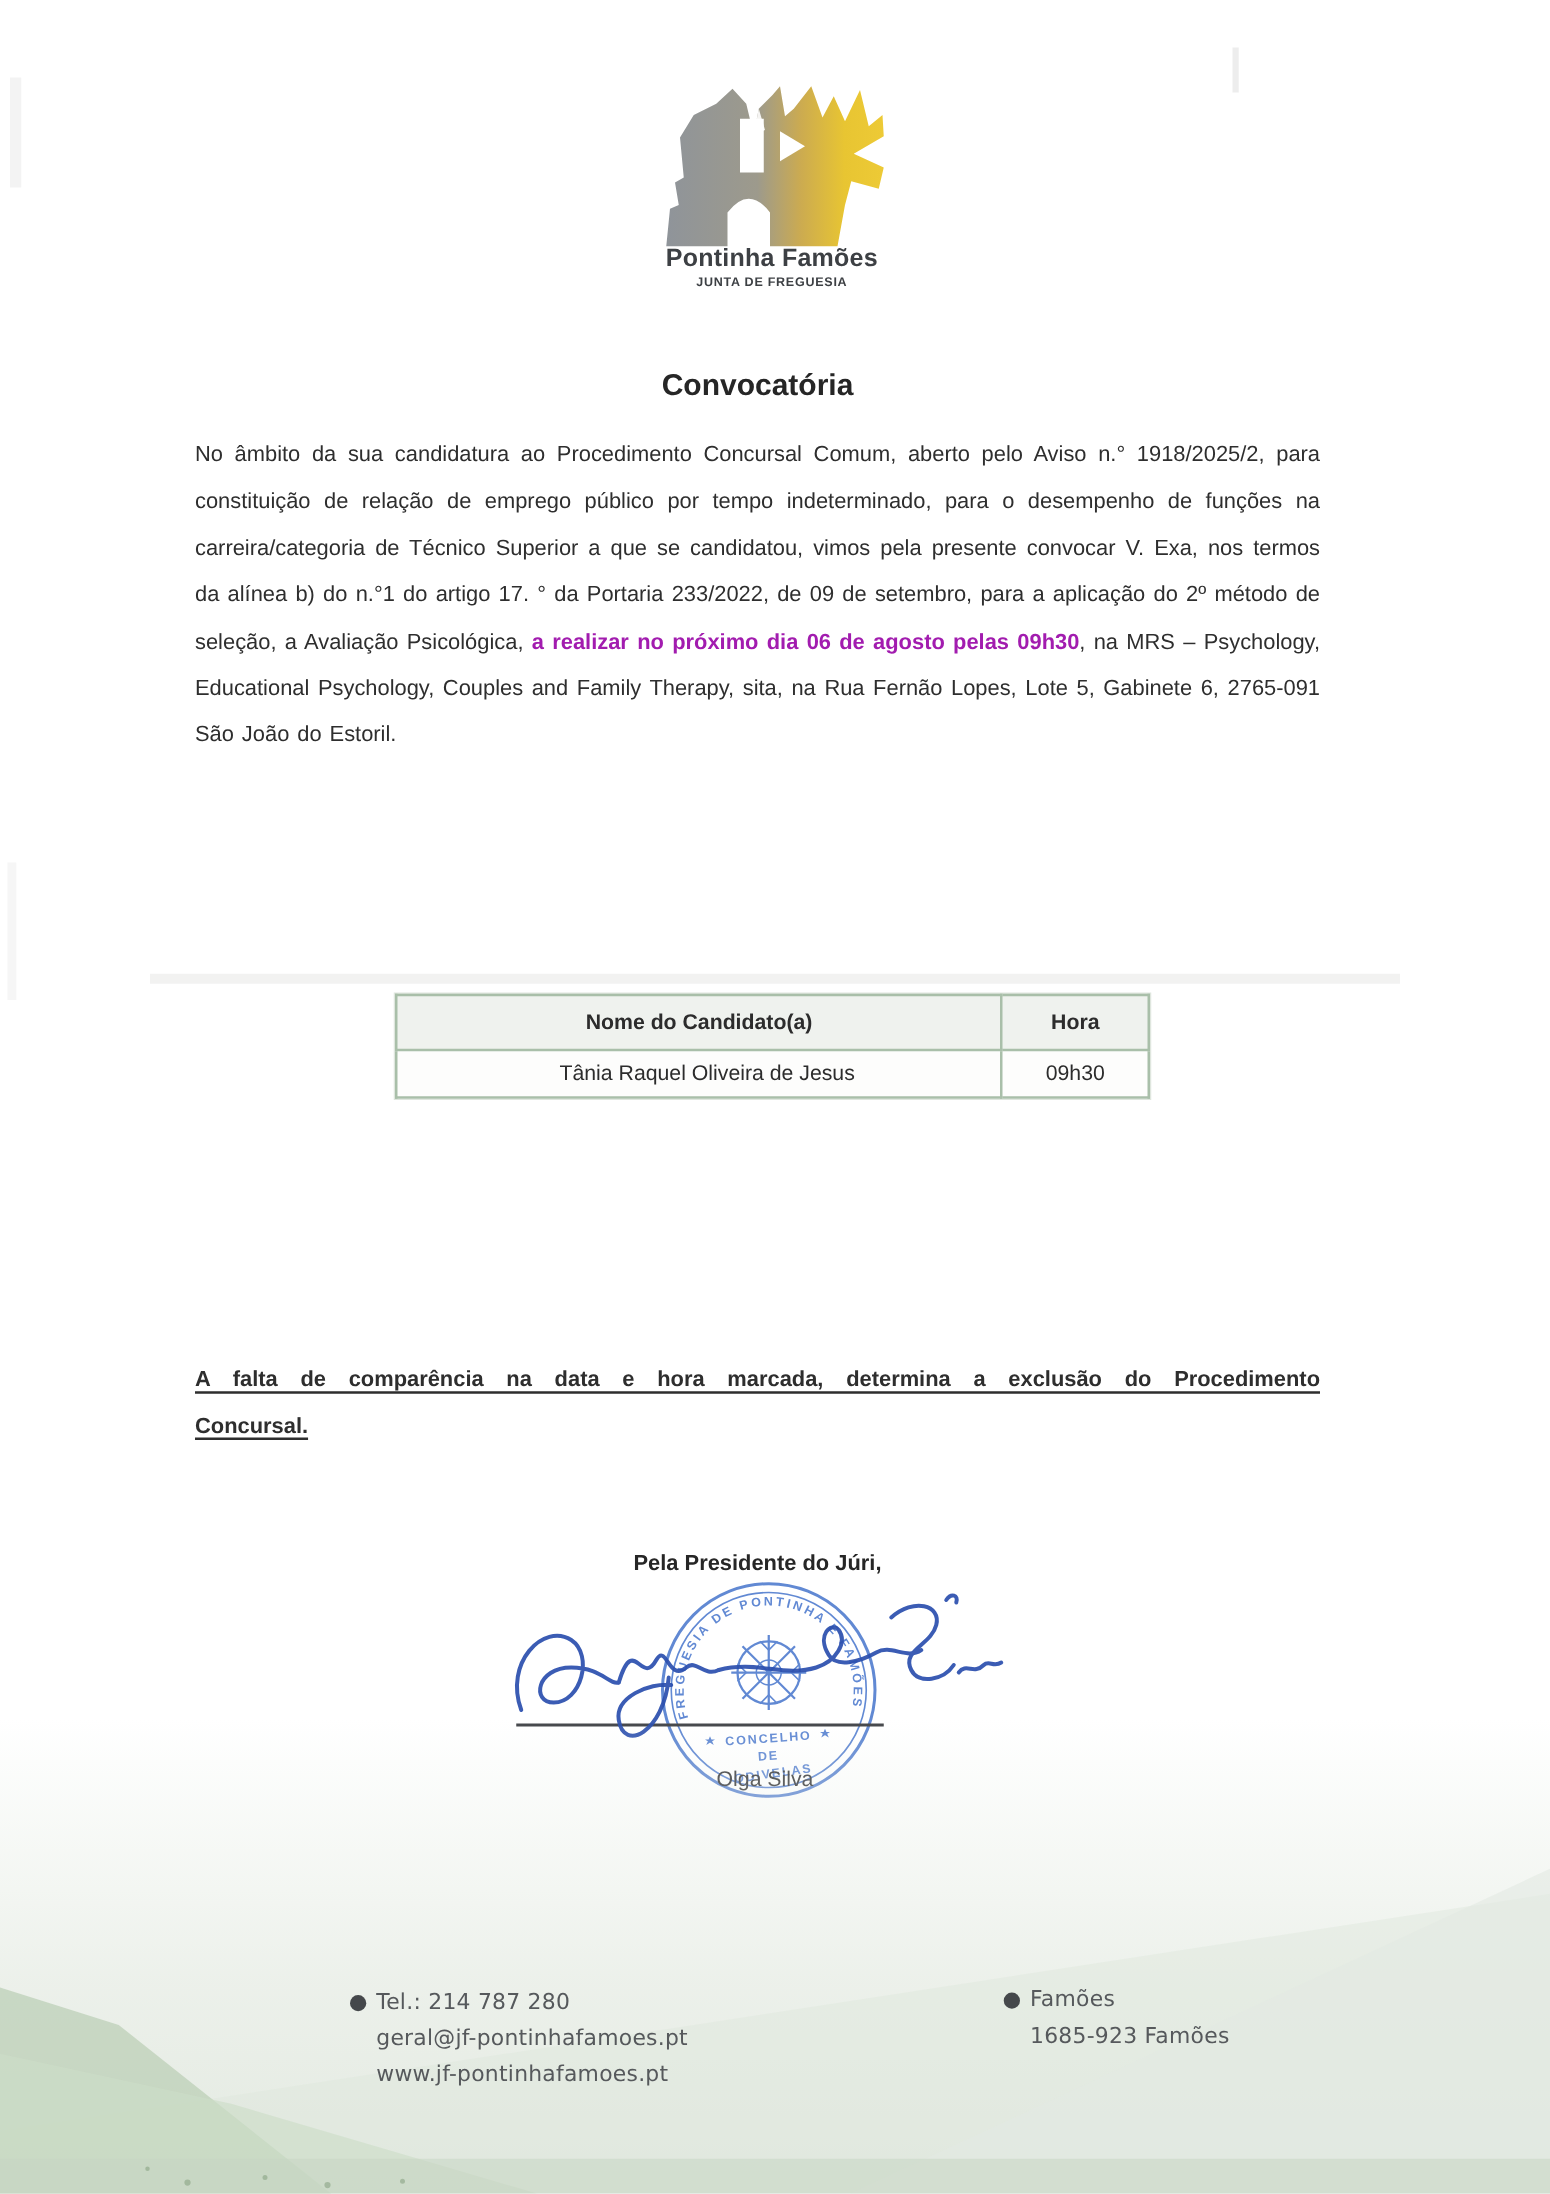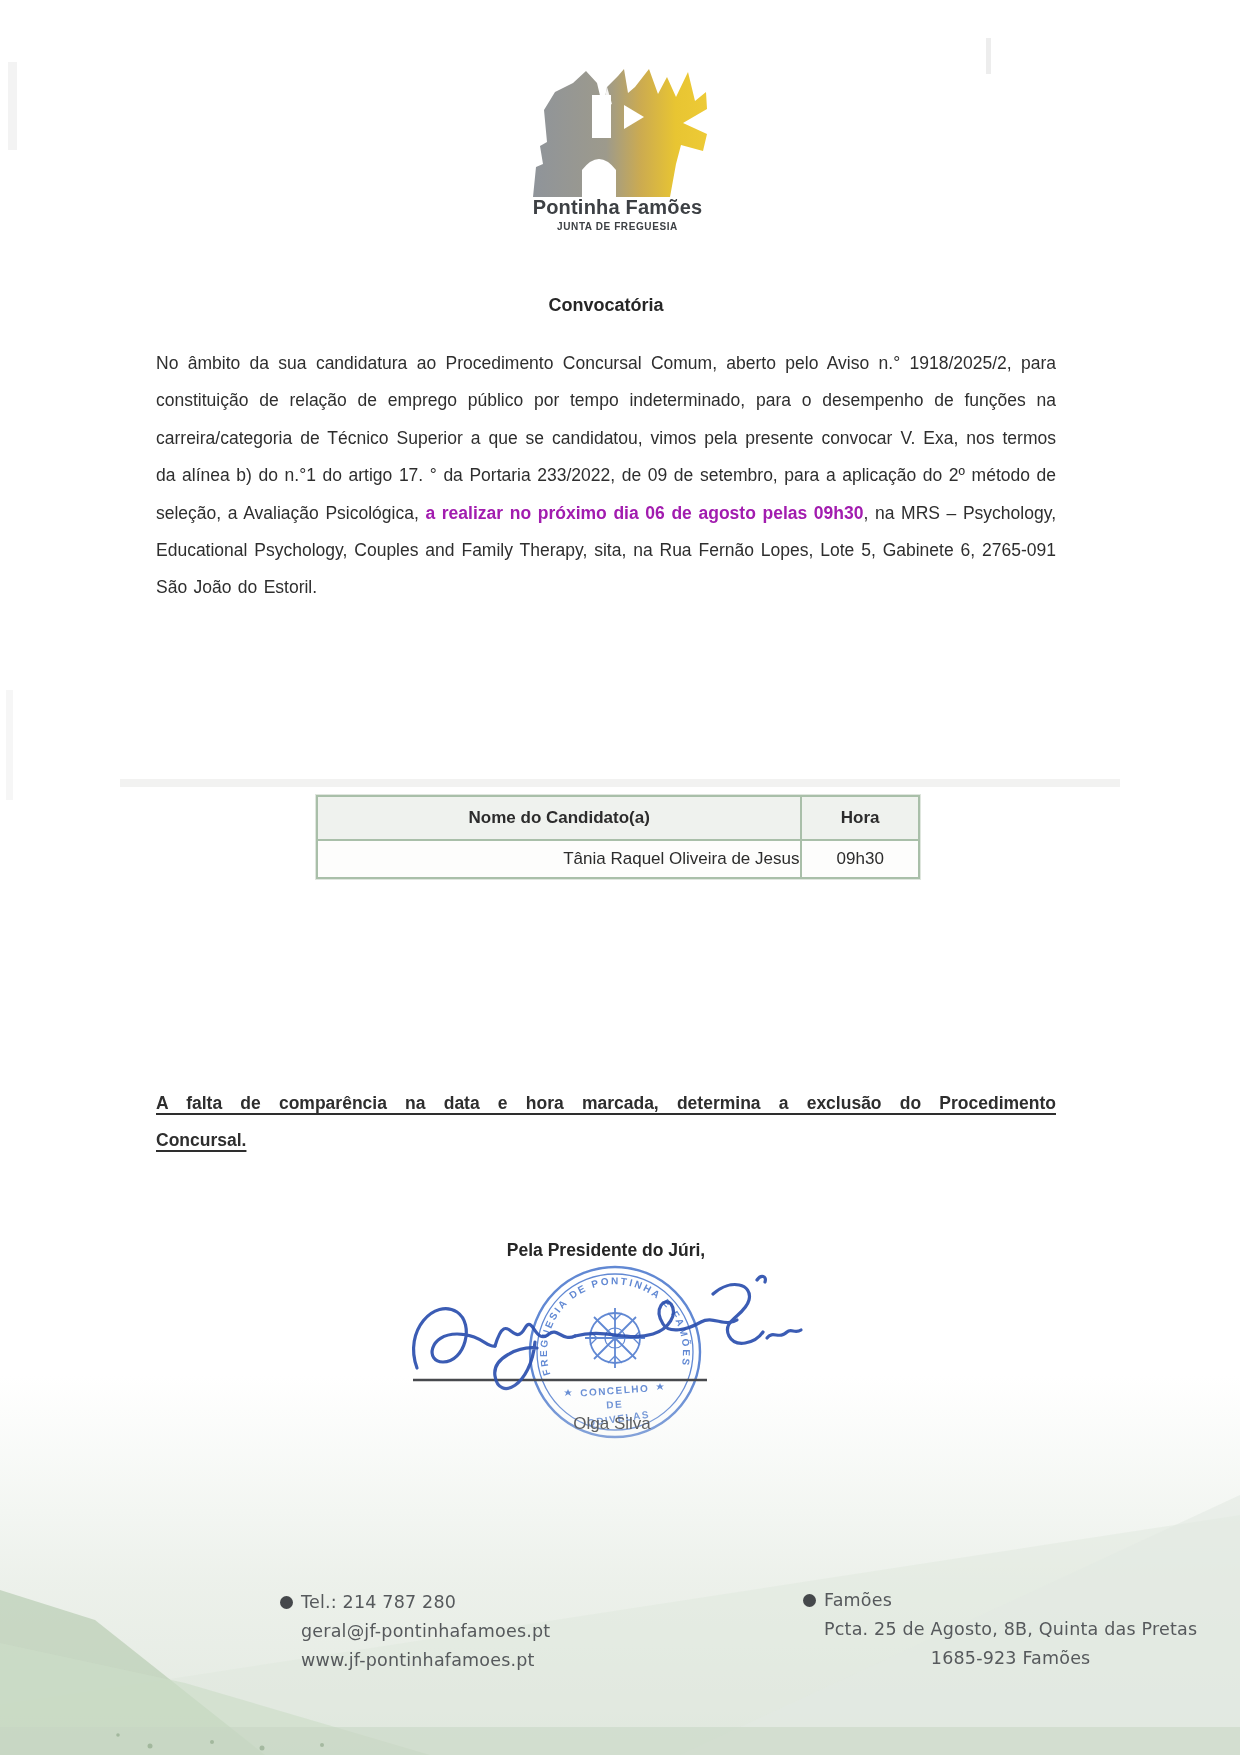--- a/index.html
+++ b/index.html
@@ -9,38 +9,38 @@
     font-family:"Liberation Sans",sans-serif;color:#2e2e2e;padding-left:40px;
   }
   .abs{position:absolute;}
   
   .org-name{top:196px;left:510px;width:215px;text-align:center;
     font-size:20px;font-weight:bold;color:#3d4044;letter-spacing:.2px;}
   .org-sub{top:221px;left:510px;width:215px;text-align:center;
     font-size:10px;font-weight:bold;color:#3d4044;letter-spacing:.6px;}
   
   .doc-title{top:295px;left:156px;width:900px;text-align:center;
-    font-size:18px;font-weight:bold;color:#262626;}
+    font-size:24px;font-weight:bold;color:#262626;}
   
   .para{left:156px;width:900px;font-size:17.5px;line-height:37.4px;
     text-align:justify;color:#2e2e2e;word-spacing:1.5px;}
   .p1{top:345px;}
   .p2{top:1008px;}
   .p3{top:1085px;font-weight:bold;}
   .p3 .jline{text-decoration:underline;text-underline-offset:4px;text-decoration-thickness:1.5px;}
   .p3 .jline.full{text-align:justify;text-align-last:justify;}
   b.inline{font-weight:bold;color:#a21caf;}
   
   table.cand{position:absolute;top:795px;left:316px;width:604px;
     border-collapse:collapse;font-size:17px;color:#2c2c2c;
     box-shadow:0 0 0 1px #dfe6de;}
   table.cand th,table.cand td{border:2px solid #a9bfa9;}
   table.cand th{background:#eff2ee;font-weight:bold;height:40px;text-align:center;}
   table.cand td{background:#fdfdfc;height:34px;}
-  td.name{padding-left:14px;text-align:right;width:487px;}
+  td.name{padding-left:14px;text-align:center;width:487px;}
   td.hora{text-align:center;width:117px;}
   
   .sig-label{top:1240px;left:156px;width:900px;text-align:center;
     font-size:17.5px;font-weight:bold;color:#262626;}
   .signer-name{top:1414px;left:512px;width:200px;text-align:center;
     font-size:17px;color:#3a3a3c;}
   
   .footer-col{font-family:"DejaVu Sans",sans-serif;font-size:17.5px;
     line-height:29px;color:#56595c;letter-spacing:.2px;}
   .fcol1{top:1588px;left:280px;}
@@ -178,17 +178,16 @@
     <div class="findent">geral@jf-pontinhafamoes.pt</div>
     <div class="findent">www.jf-pontinhafamoes.pt</div>
   </div>
 
 
   <div class="abs footer-col fcol3">
     <div class="row1">
       <span class="bullet"></span>
       <span>Famões</span>
     </div>
-    <div class="findent">Pcta. 25 de Agosto, 8B, Quinta das Pretas</div>
     <div class="findent">1685-923 Famões</div>
   </div>
 
 </div>
 
 </body></html>

